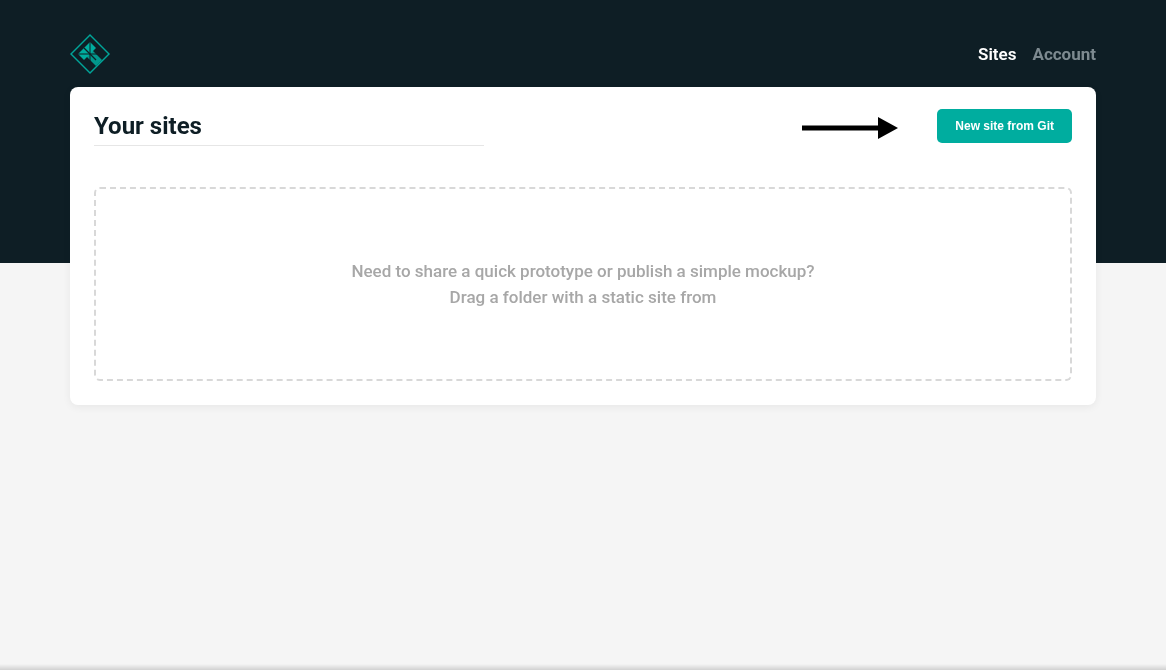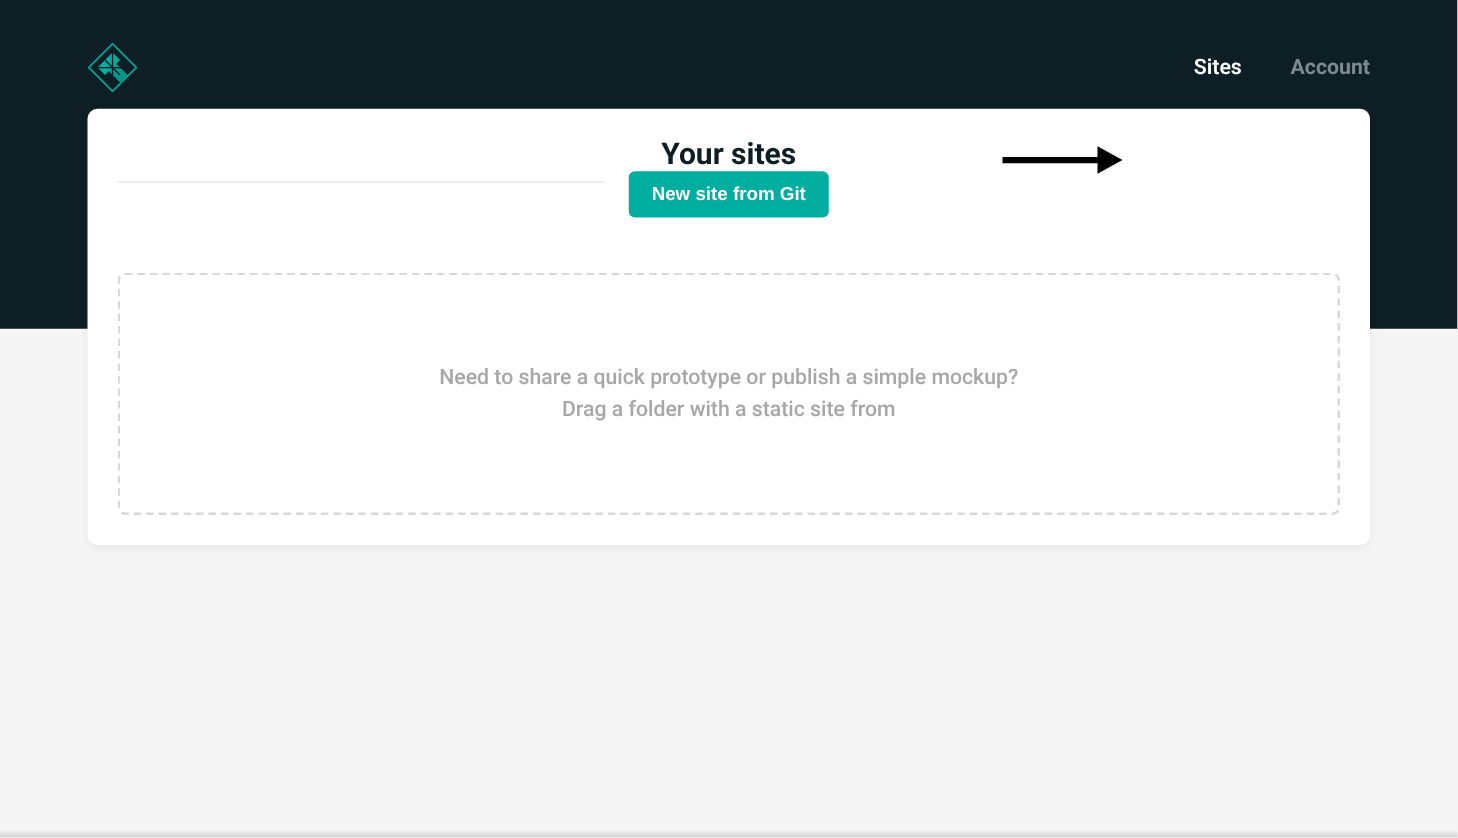--- a/index.html
+++ b/index.html
@@ -33,21 +33,21 @@
     }
     .logo {
       width: 40px;
       height: 40px;
       display: flex;
       align-items: center;
       justify-content: center;
     }
     .nav {
       display: flex;
-      gap: 39px;
+      gap: 16px;
       align-items: flex-end;
     }
     .nav-link {
       color: #fff;
       font-size: 17px;
       font-weight: 600;
       text-decoration: none;
       cursor: pointer;
     }
     .nav-link.inactive {
@@ -59,37 +59,36 @@
       margin: 0 70px;
     }
     .card {
       background: #fff;
       border-radius: 8px;
       padding: 22px 24px 24px 24px;
       box-shadow: 0 2px 8px rgba(0,0,0,0.06);
     }
     .card-header {
       display: flex;
-      justify-content: center;
+      justify-content: space-between;
       align-items: center;
       margin-bottom: 44px;
-      flex-direction: column;
     }
     .card-title {
       font-size: 24px;
       font-weight: 700;
       color: #0e1e25;
     }
     .btn-primary {
       background: #00ad9f;
       color: #fff;
       border: none;
       border-radius: 5px;
       padding: 10px 18px;
-      font-size: 15px;
+      font-size: 12px;
       font-weight: 600;
       cursor: pointer;
     }
     .title-underline {
       border-bottom: 1px solid #e6e6e6;
       width: 390px;
       position: absolute;
       top: 58px;
       left: 24px;
     }

